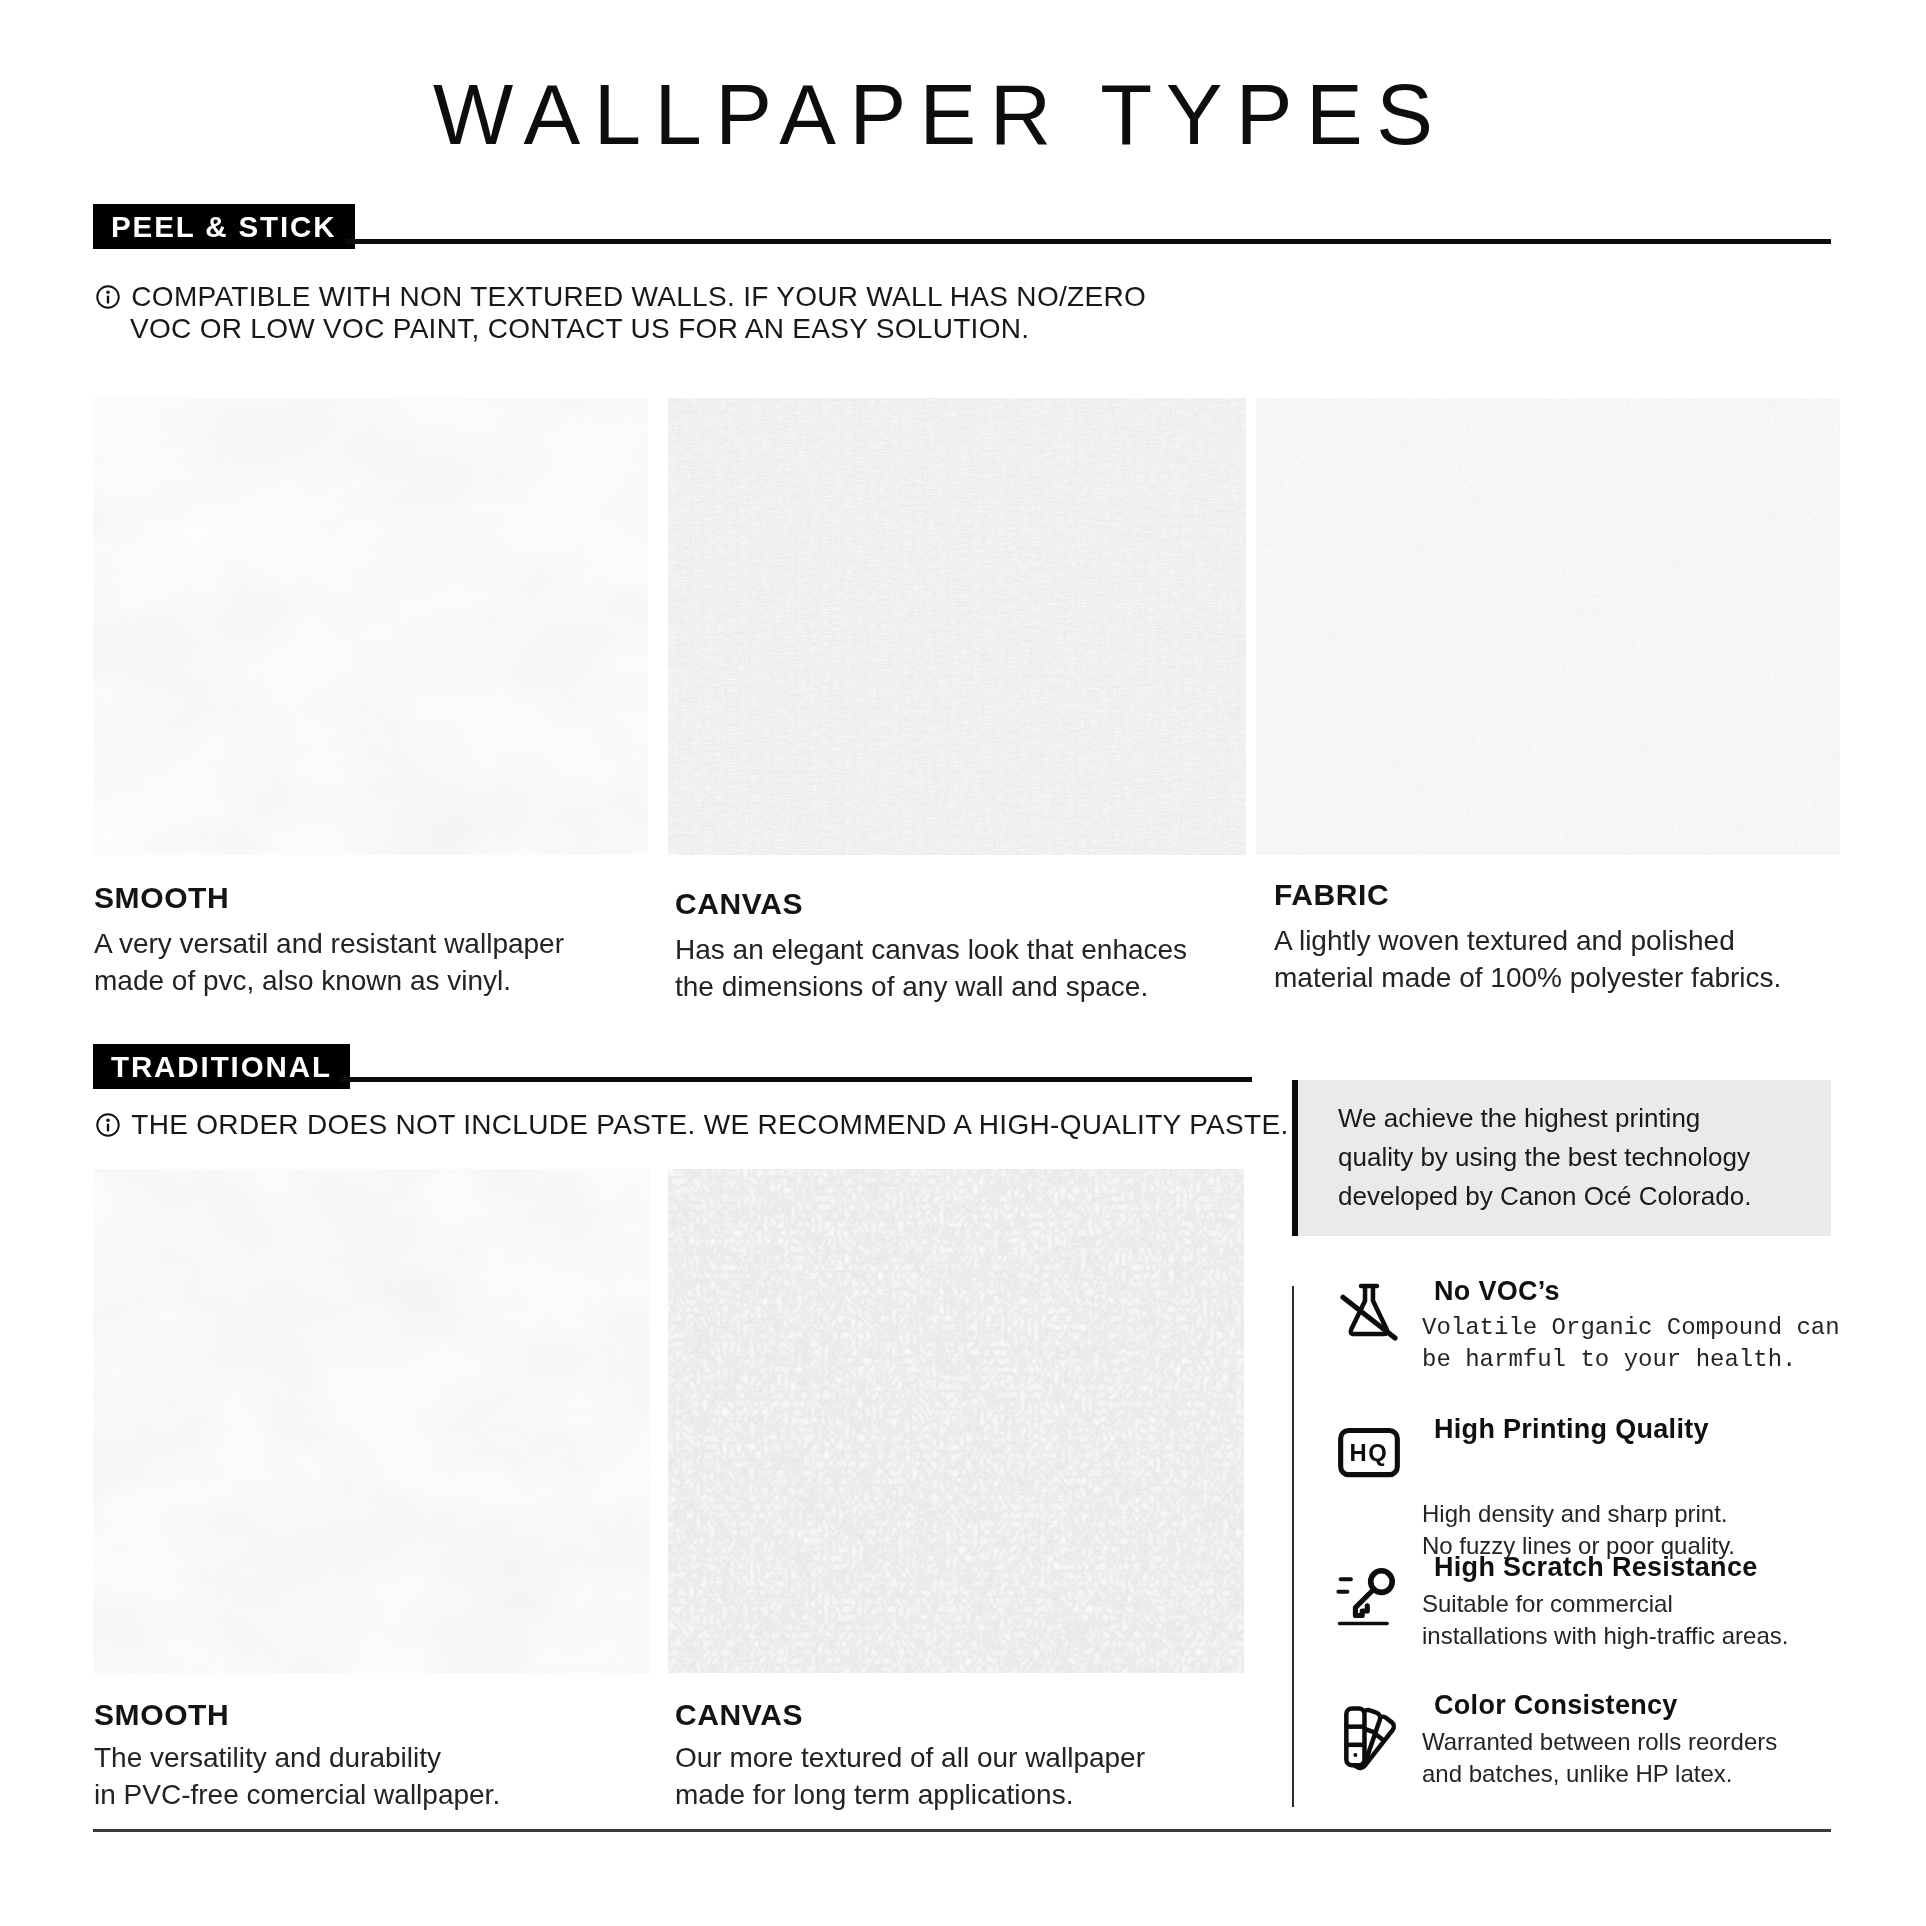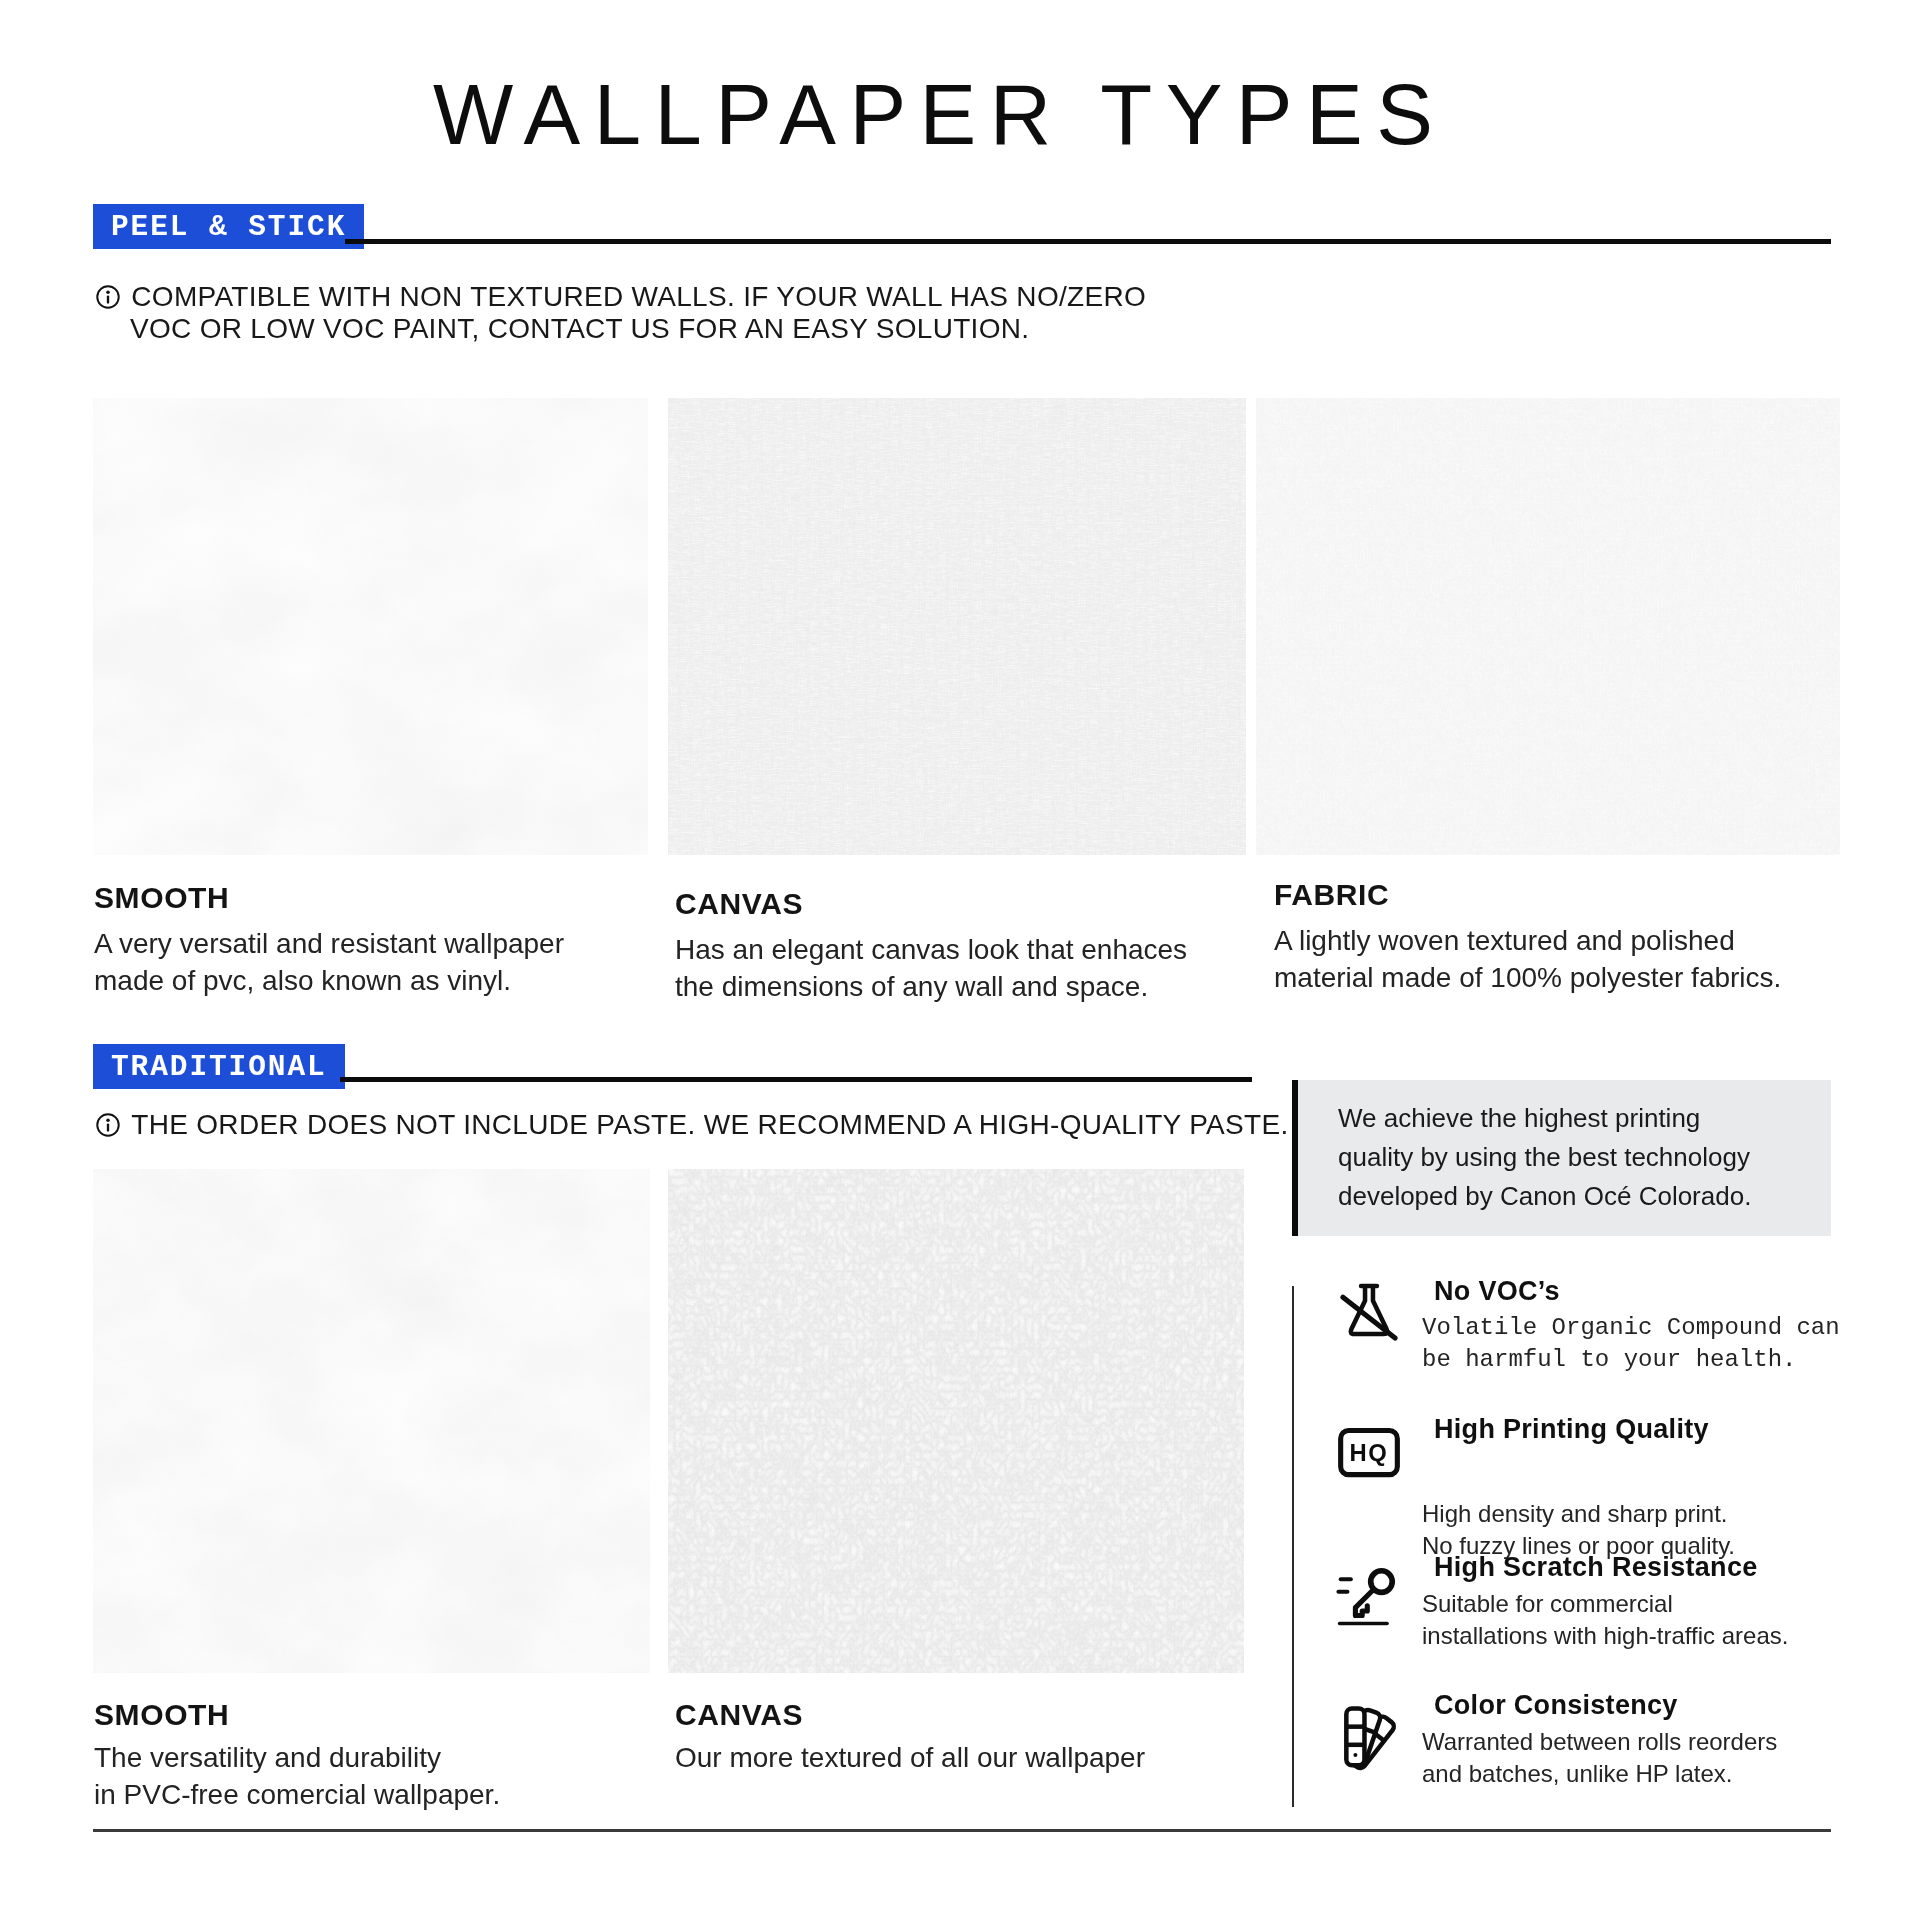--- a/index.html
+++ b/index.html
@@ -5,23 +5,23 @@
   html,body{margin:0;padding:0;background:#ffffff;}
   body{width:1926px;height:1926px;font-family:"Liberation Sans","DejaVu Sans",sans-serif;color:#111;}
   #canvas{position:relative;width:1926px;height:1926px;background:#ffffff;overflow:hidden;}
 
   .page-title{
     position:absolute;left:433px;top:72px;margin:0;
     font-size:85px;font-weight:500;letter-spacing:13.5px;color:#0d0d0d;line-height:1;
   }
 
   .sec-label{
-    position:absolute;height:45px;background:#1d4ed8;color:#ffffff;
+    position:absolute;height:45px;background:#000000;color:#ffffff;
     display:flex;align-items:center;padding:0 18px;box-sizing:border-box;
-    font-size:29.5px;font-weight:700;letter-spacing:1.9px;font-family:Liberation Mono, monospace;
+    font-size:29.5px;font-weight:700;letter-spacing:1.9px;
   }
   .sec-line{position:absolute;background:#0b0b0b;}
 
   .note{position:absolute;font-size:28px;letter-spacing:0.3px;color:#181818;font-weight:400;}
   .note .note-row{display:flex;align-items:center;gap:10.3px;}
   .note .note-l2{margin-left:35px;}
   .info-icon{display:inline-flex;width:26px;height:26px;flex:0 0 auto;}
   .info-icon svg{width:100%;height:100%;display:block;}
 
   .swatch{position:absolute;background:#f4f4f5;overflow:hidden;}
@@ -184,20 +184,21 @@
 
   <div class="sw-label" style="left:94px;top:1698px;">SMOOTH</div>
   <div class="sw-desc" style="left:94px;top:1739px;">
     <div>The versatility and durability</div>
     <div>in PVC-free comercial wallpaper.</div>
   </div>
 
   <div class="sw-label" style="left:675px;top:1698px;">CANVAS</div>
   <div class="sw-desc" style="left:675px;top:1739px;">
     <div>Our more textured of all our wallpaper</div>
+    <div>made for long term applications.</div>
   </div>
 
   <div class="qbox">
     <div class="qbox-text">
       <div>We achieve the highest printing</div>
       <div>quality by using the best technology</div>
       <div>developed by Canon Océ Colorado.</div>
     </div>
   </div>
 

